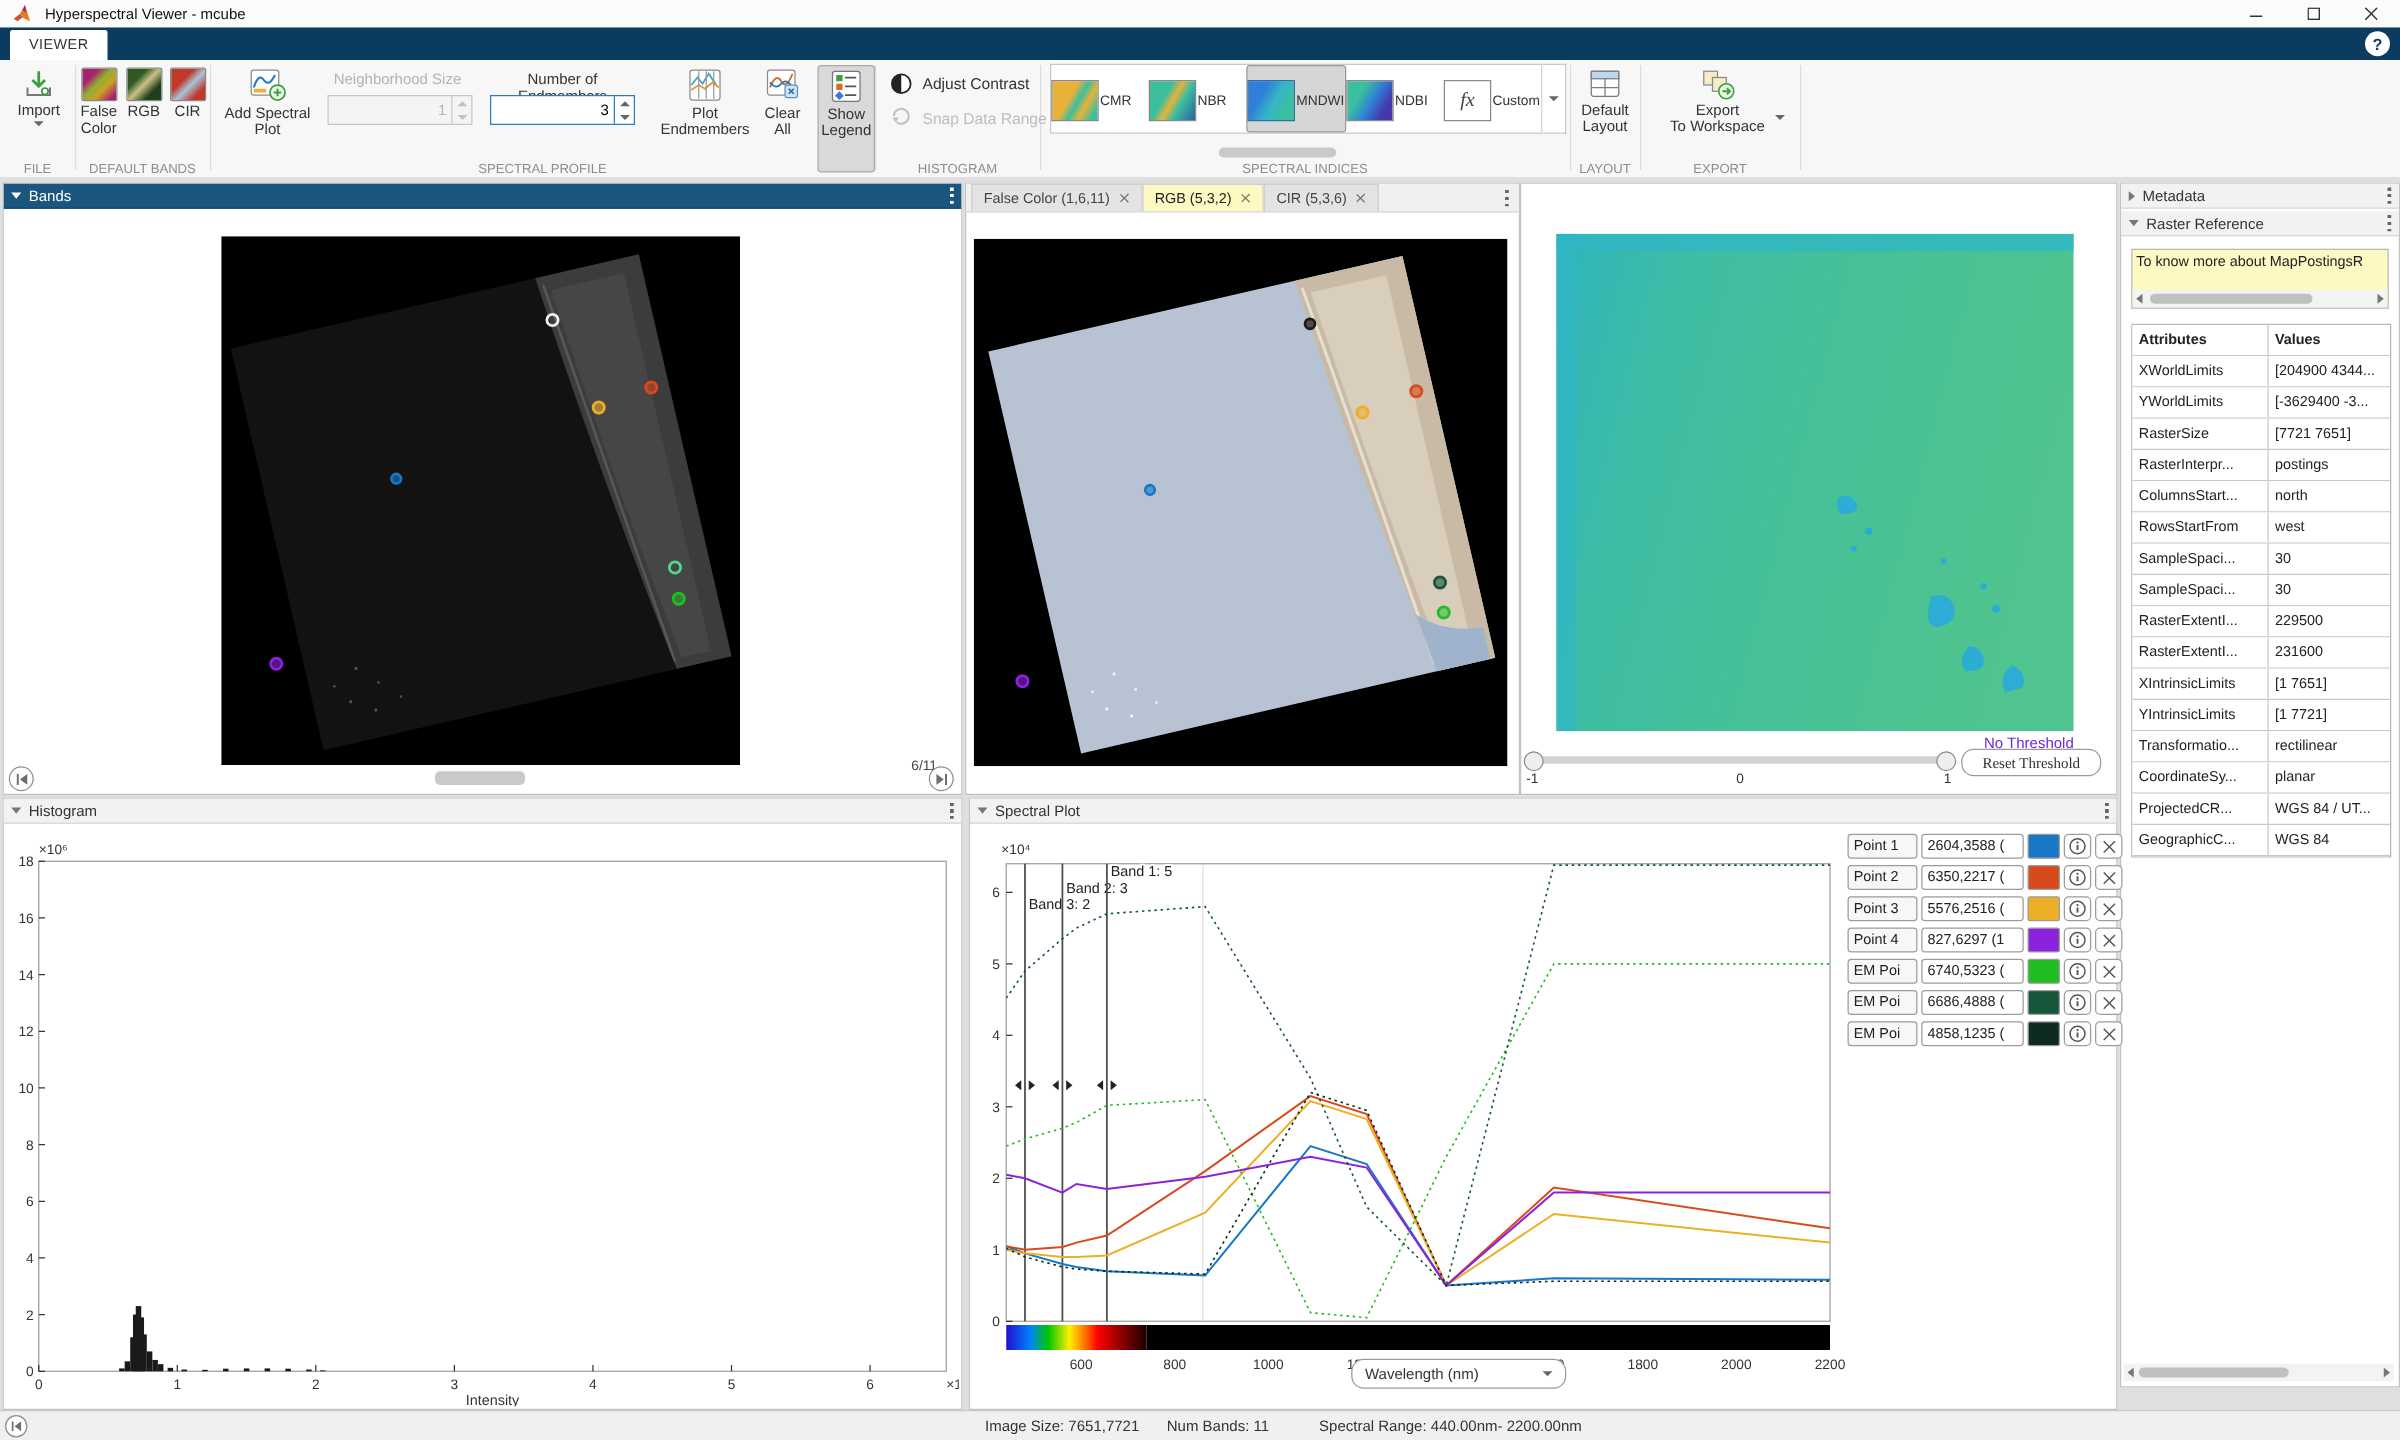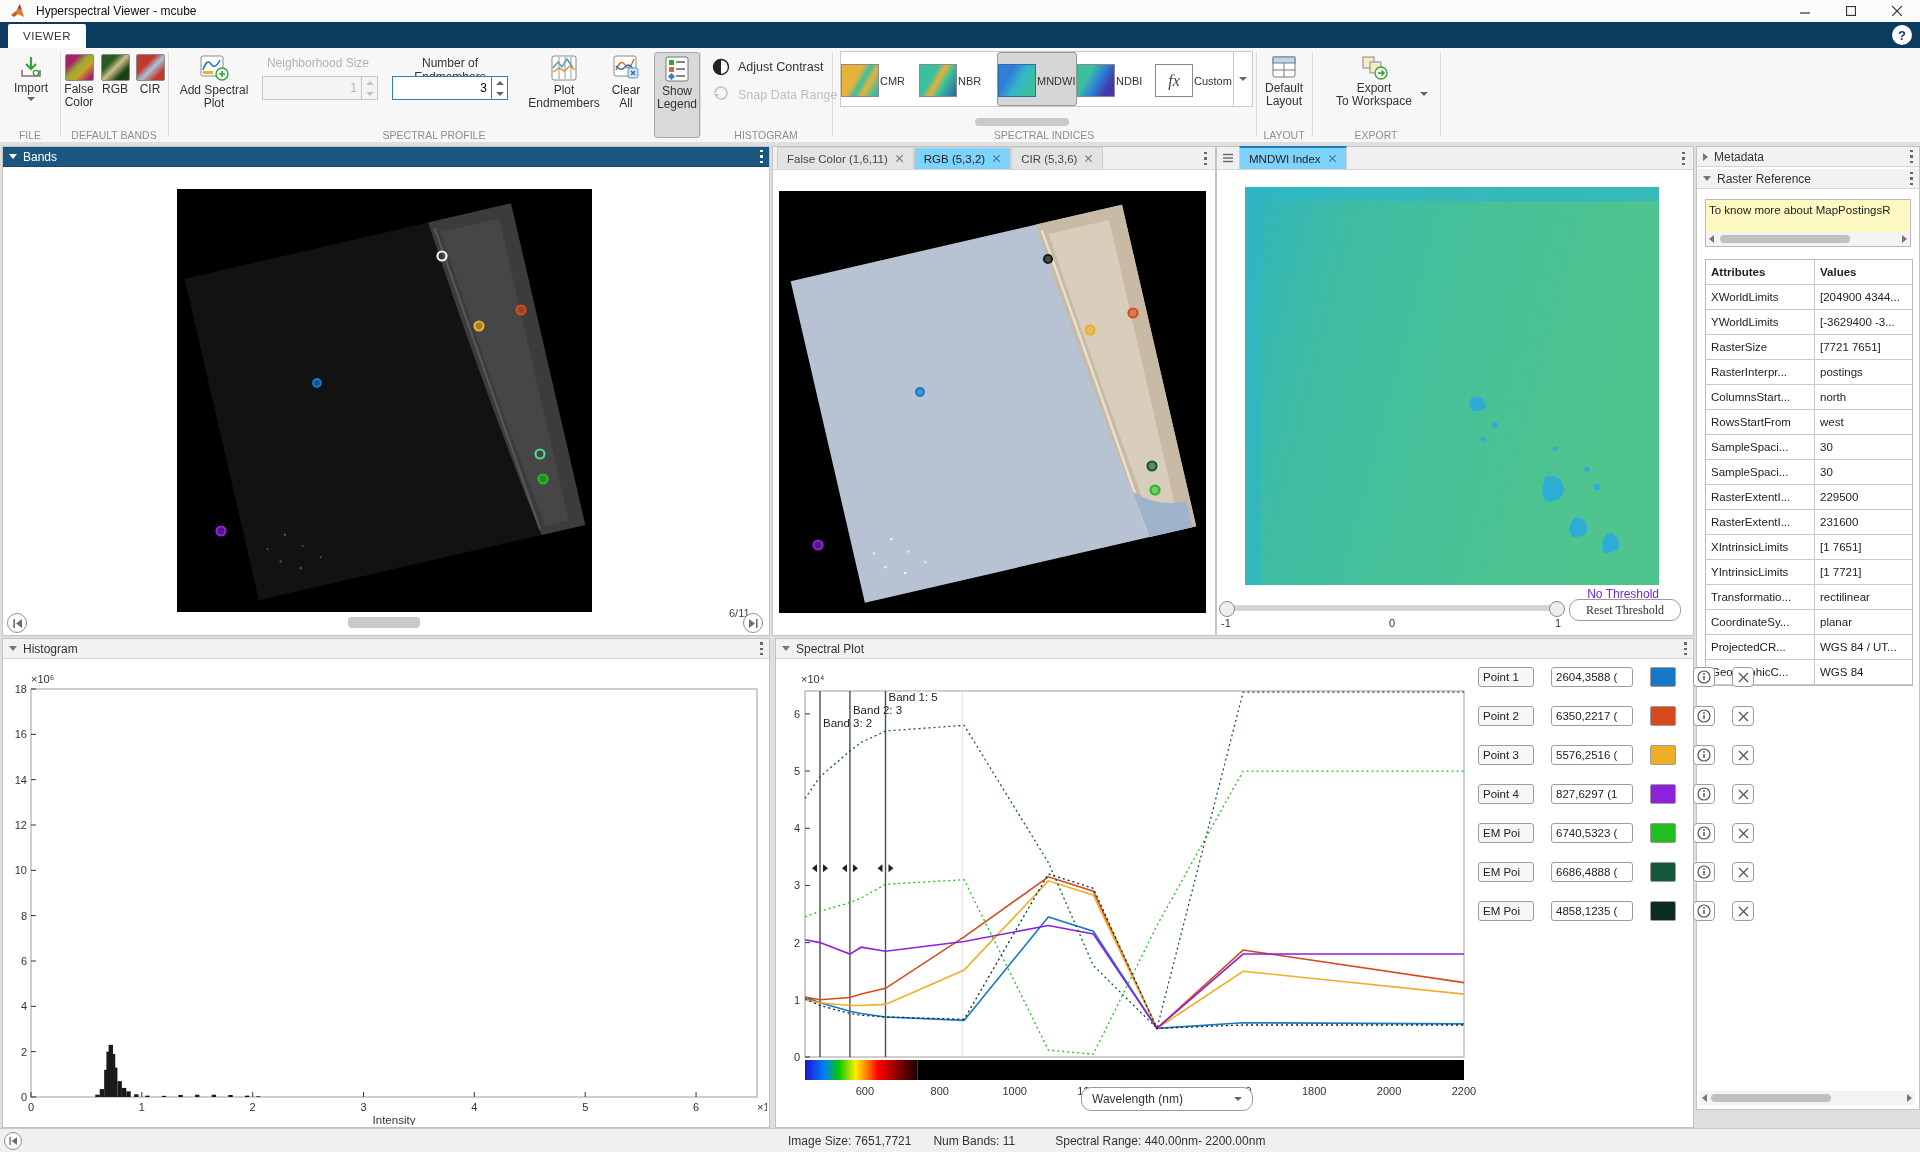--- a/index.html
+++ b/index.html
@@ -39,34 +39,34 @@
   
   #main{position:absolute;left:0;top:142px;width:1920px;height:986px;background:#dfdfdf;}
   .panel{position:absolute;background:#fff;border:1px solid #c3c3c3;}
   .phdr{height:19px;background:#f2f2f2;border-bottom:1px solid #d5d5d5;display:flex;align-items:center;padding:0 6px;gap:6px;font-size:12px;color:#333;}
   .kebab{width:3px;height:13px;background:repeating-linear-gradient(to bottom,#666 0 2.5px,transparent 2.5px 5.5px);margin-left:auto;}
   .chev{width:0;height:0;}
   .chev.down{border-left:4px solid transparent;border-right:4px solid transparent;border-top:5px solid #777;}
   .chev.right{border-top:4px solid transparent;border-bottom:4px solid transparent;border-left:5px solid #777;}
   .tabbar{height:22px;background:#f0f0f1;border-bottom:1px solid #d5d5d5;display:flex;align-items:flex-end;}
   .tab{height:21px;display:flex;align-items:center;gap:7px;padding:0 9px;background:#e3e3e3;border:1px solid #cfcfcf;border-bottom:none;font-size:11.5px;color:#444;}
-  .tab.active{background:#7dd3fc;color:#222;}
+  .tab.active{background:#fef9c3;color:#222;}
   .tab.blue-top{border-top:2px solid #1a7dc4;}
   .xicon{width:9px;height:9px;position:relative;opacity:.65;}
   .xicon:before,.xicon:after{content:"";position:absolute;left:4px;top:0;width:1.4px;height:9px;background:#333;}
   .xicon:before{transform:rotate(45deg);}  .xicon:after{transform:rotate(-45deg);}
   .navbtn{width:18px;height:18px;border:1.4px solid #8f8f8f;border-radius:50%;display:flex;align-items:center;justify-content:center;color:#6e6e6e;font-size:9px;background:#fff;}
   
   #rr-table{position:absolute;left:8px;top:112px;width:206px;border:1px solid #b9b9b9;font-size:11.5px;}
   .rrow{display:flex;border-bottom:1px solid #c9c9c9;height:24px;align-items:center;background:#fff;}
   .rrow.hd{font-weight:bold;}
   .rc1{width:103px;padding-left:5px;border-right:1px solid #c9c9c9;overflow:hidden;white-space:nowrap;height:100%;display:flex;align-items:center;}
   .rc2{flex:1;padding-left:5px;overflow:hidden;white-space:nowrap;}
   
-  .legend-row{display:flex;gap:17px;margin-bottom:19px;height:20px;}
+  .legend-row{display:flex;gap:3px;margin-bottom:5px;height:20px;}
   .lg-box{border:1px solid #9c9c9c;border-radius:3px;background:#f7f7f7;font-size:11.5px;color:#222;display:flex;align-items:center;padding:0 4px;overflow:hidden;white-space:nowrap;}
   .lg-name{width:46px;}
   .lg-val{width:72px;background:#fff;}
   .lg-swatch{width:24px;border:1px solid #9c9c9c;border-radius:2px;}
   .lg-btn{width:20px;border:1px solid #9c9c9c;border-radius:4px;background:#fdfdfd;display:flex;align-items:center;justify-content:center;}
   
   .scroll-thumb{background:#c9c9c9;border-radius:4px;}
   button{font-family:inherit;}
   .reset-btn{position:absolute;border:1px solid #9a9a9a;border-radius:10px;background:#fff;font-size:12px;color:#333;
              display:flex;align-items:center;justify-content:center;font-family:Liberation Serif, serif;}
@@ -379,32 +379,20 @@
         <circle cx="311" cy="139" r="4.5" stroke="#ECAF27" fill="#ECAF27" fill-opacity="0.55"></circle>
         <circle cx="141" cy="201" r="3.8" stroke="#1878C8" fill="#1878C8" fill-opacity="0.6"></circle>
         <circle cx="373" cy="275" r="4.5" stroke="#16573B" fill="#16573B" fill-opacity="0.6"></circle>
         <circle cx="376" cy="299" r="4.5" stroke="#20BE20" fill="#20BE20" fill-opacity="0.5"></circle>
         <circle cx="39" cy="354" r="4.5" stroke="#8C22DB" fill="#8C22DB" fill-opacity="0.6"></circle>
       </g>
     </svg>
   </div>
 
   <div class="panel" style="left:1216px;top:4px;width:476px;height:488px">
-    <div class="tabbar">
-      <svg class="abs" style="left:5px;top:5px" width="12" height="12" viewBox="0 0 12 12">
-        <line x1="1" y1="2.5" x2="11" y2="2.5" stroke="#666" stroke-width="1.4"></line>
-          <line x1="1" y1="6" x2="11" y2="6" stroke="#666" stroke-width="1.4"></line>
-          <line x1="1" y1="9.5" x2="11" y2="9.5" stroke="#666" stroke-width="1.4"></line>
-      </svg>
-      <div class="tab active blue-top" style="margin-left:22px">
-        <span>MNDWI Index</span>
-        <span class="xicon"></span>
-      </div>
-      <span class="kebab" style="margin:0 8px 4px auto"></span>
-    </div>
 
     <svg class="abs" style="left:28px;top:40px" width="414" height="398" viewBox="0 0 414 398">
       <defs>
         <linearGradient id="mng" x1="0" y1="0" x2="1" y2="0.25">
           <stop offset="0" stop-color="#2eb4bd"></stop>
             <stop offset="0.25" stop-color="#3fbda4"></stop>
           <stop offset="0.6" stop-color="#46c197"></stop>
             <stop offset="1" stop-color="#4fc48e"></stop>
         </linearGradient>
       </defs>

